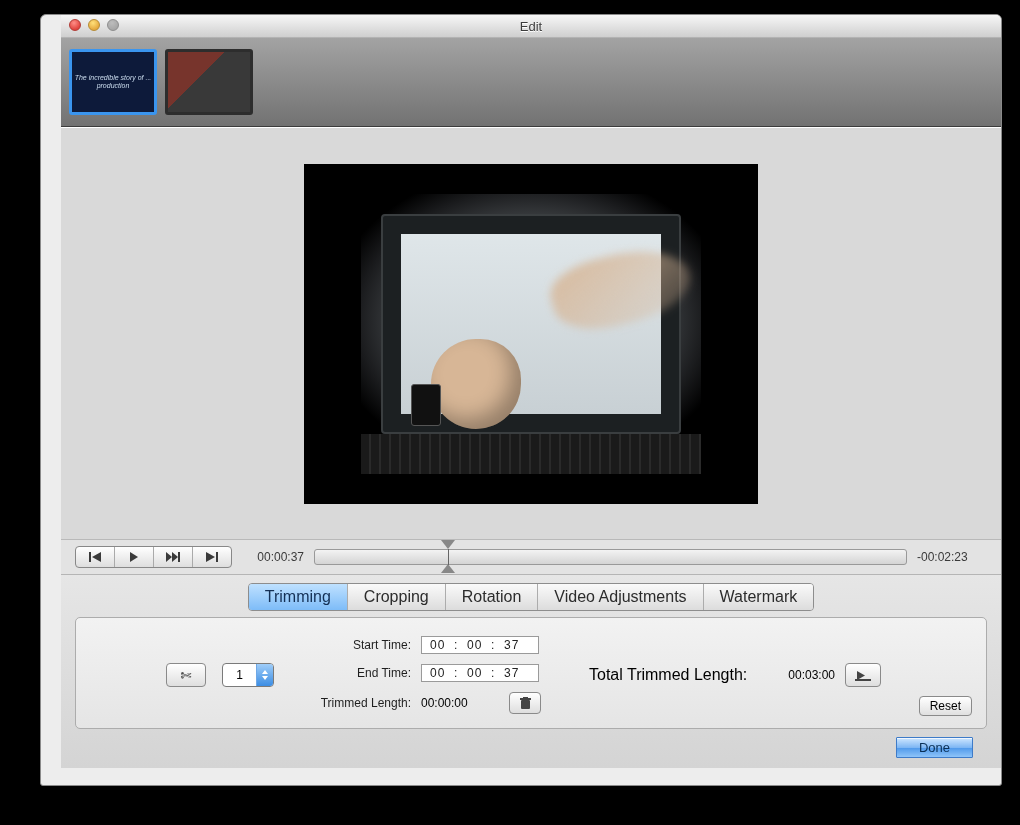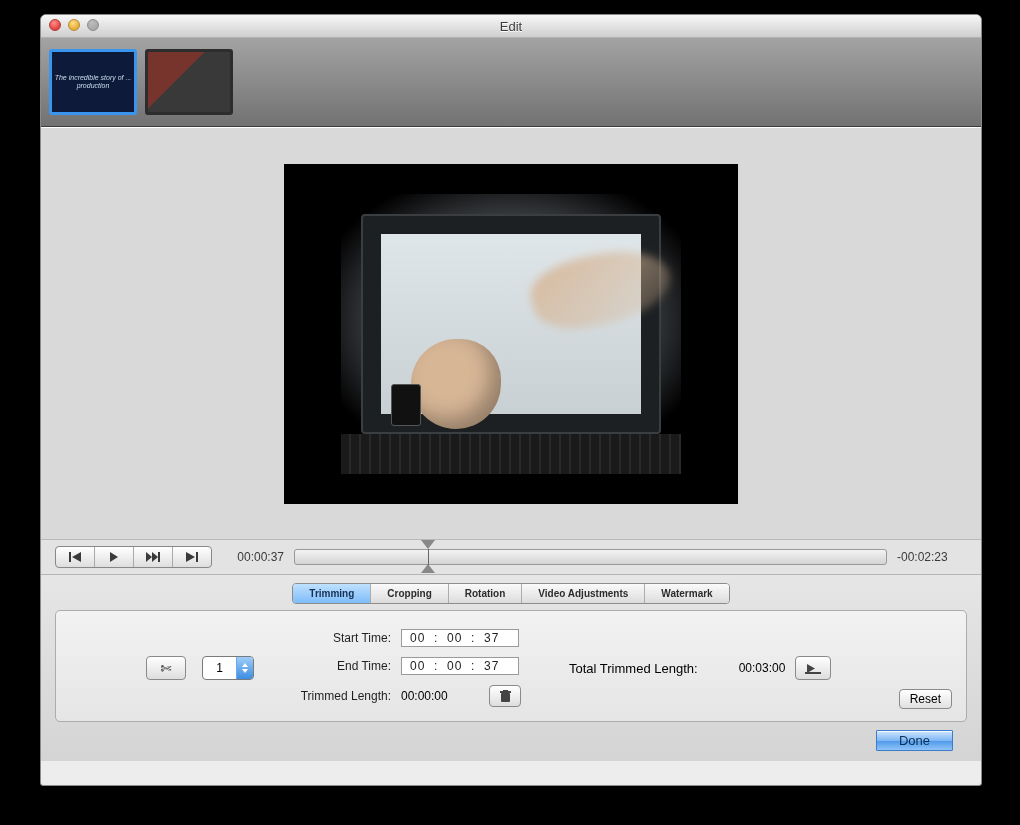--- a/index.html
+++ b/index.html
@@ -17,20 +17,21 @@
   position: absolute;
   left: 40px;
   top: 14px;
   width: 940px;
   height: 770px;
   border-radius: 6px 6px 3px 3px;
   background: #ededed;
   box-shadow: 0 8px 40px rgba(0,0,0,.6);
   overflow: hidden;
   border: 1px solid #8a8a8a;
+  padding-left: 20px;
 }
 .titlebar {
   height: 22px;
   background: linear-gradient(to bottom, #f7f7f7, #cfcfcf);
   border-bottom: 1px solid #b3b3b3;
   position: relative;
   display: flex;
   align-items: center;
   justify-content: center;
 }
@@ -150,24 +151,23 @@
   background: linear-gradient(#e6e6e6,#d4d4d4);
   border-top: 1px solid #b5b5b5;
 }
 .tabs {
   display:flex; justify-content:center; margin-bottom:6px;
 }
 .tabstrip{
   display:flex; border:1px solid #8d8d8d; border-radius:4px; overflow:hidden;
 }
 .tab{
-  padding:4px 16px; font-size:10px; color:#2c2c2c;
+  padding:4px 16px; font-size:16px; color:#2c2c2c;
   background:linear-gradient(#fafafa,#dcdcdc);
   border-right:1px solid #acacac;
-  font-weight:bold;
 }
 .tab:last-child{border-right:none;}
 .tab.active{
   background:linear-gradient(#bfe1ff,#7ebcf8);
   color:#143055;
 }
 .panel-body{
   background:linear-gradient(#f2f2f2,#e5e5e5);
   border:1px solid #acacac; border-radius:5px;
   padding: 18px 20px 14px;
@@ -346,21 +346,21 @@
               <svg width="11" height="12" fill="#444">
                   <rect x="1" y="3" width="9" height="9" rx="1"></rect>
                   <rect x="0" y="1" width="11" height="2"></rect>
                   <rect x="3" y="0" width="5" height="1"></rect>
                 </svg>
             </div>
           </div>
         </div>
 
         <div class="totalgroup">
-          <div style="font-size:13px;">Total Trimmed Length:</div>
+          <div style="font-size:16px;">Total Trimmed Length:</div>
           <div style="font-size:12px;margin-left:31px;">00:03:00</div>
           <div class="playtrim">
             <svg width="16" height="11" fill="#444">
                 <polygon points="2,1 10,5.5 2,10"></polygon>
                 <rect x="0" y="9" width="16" height="2"></rect>
               </svg>
           </div>
         </div>
       </div>
 

